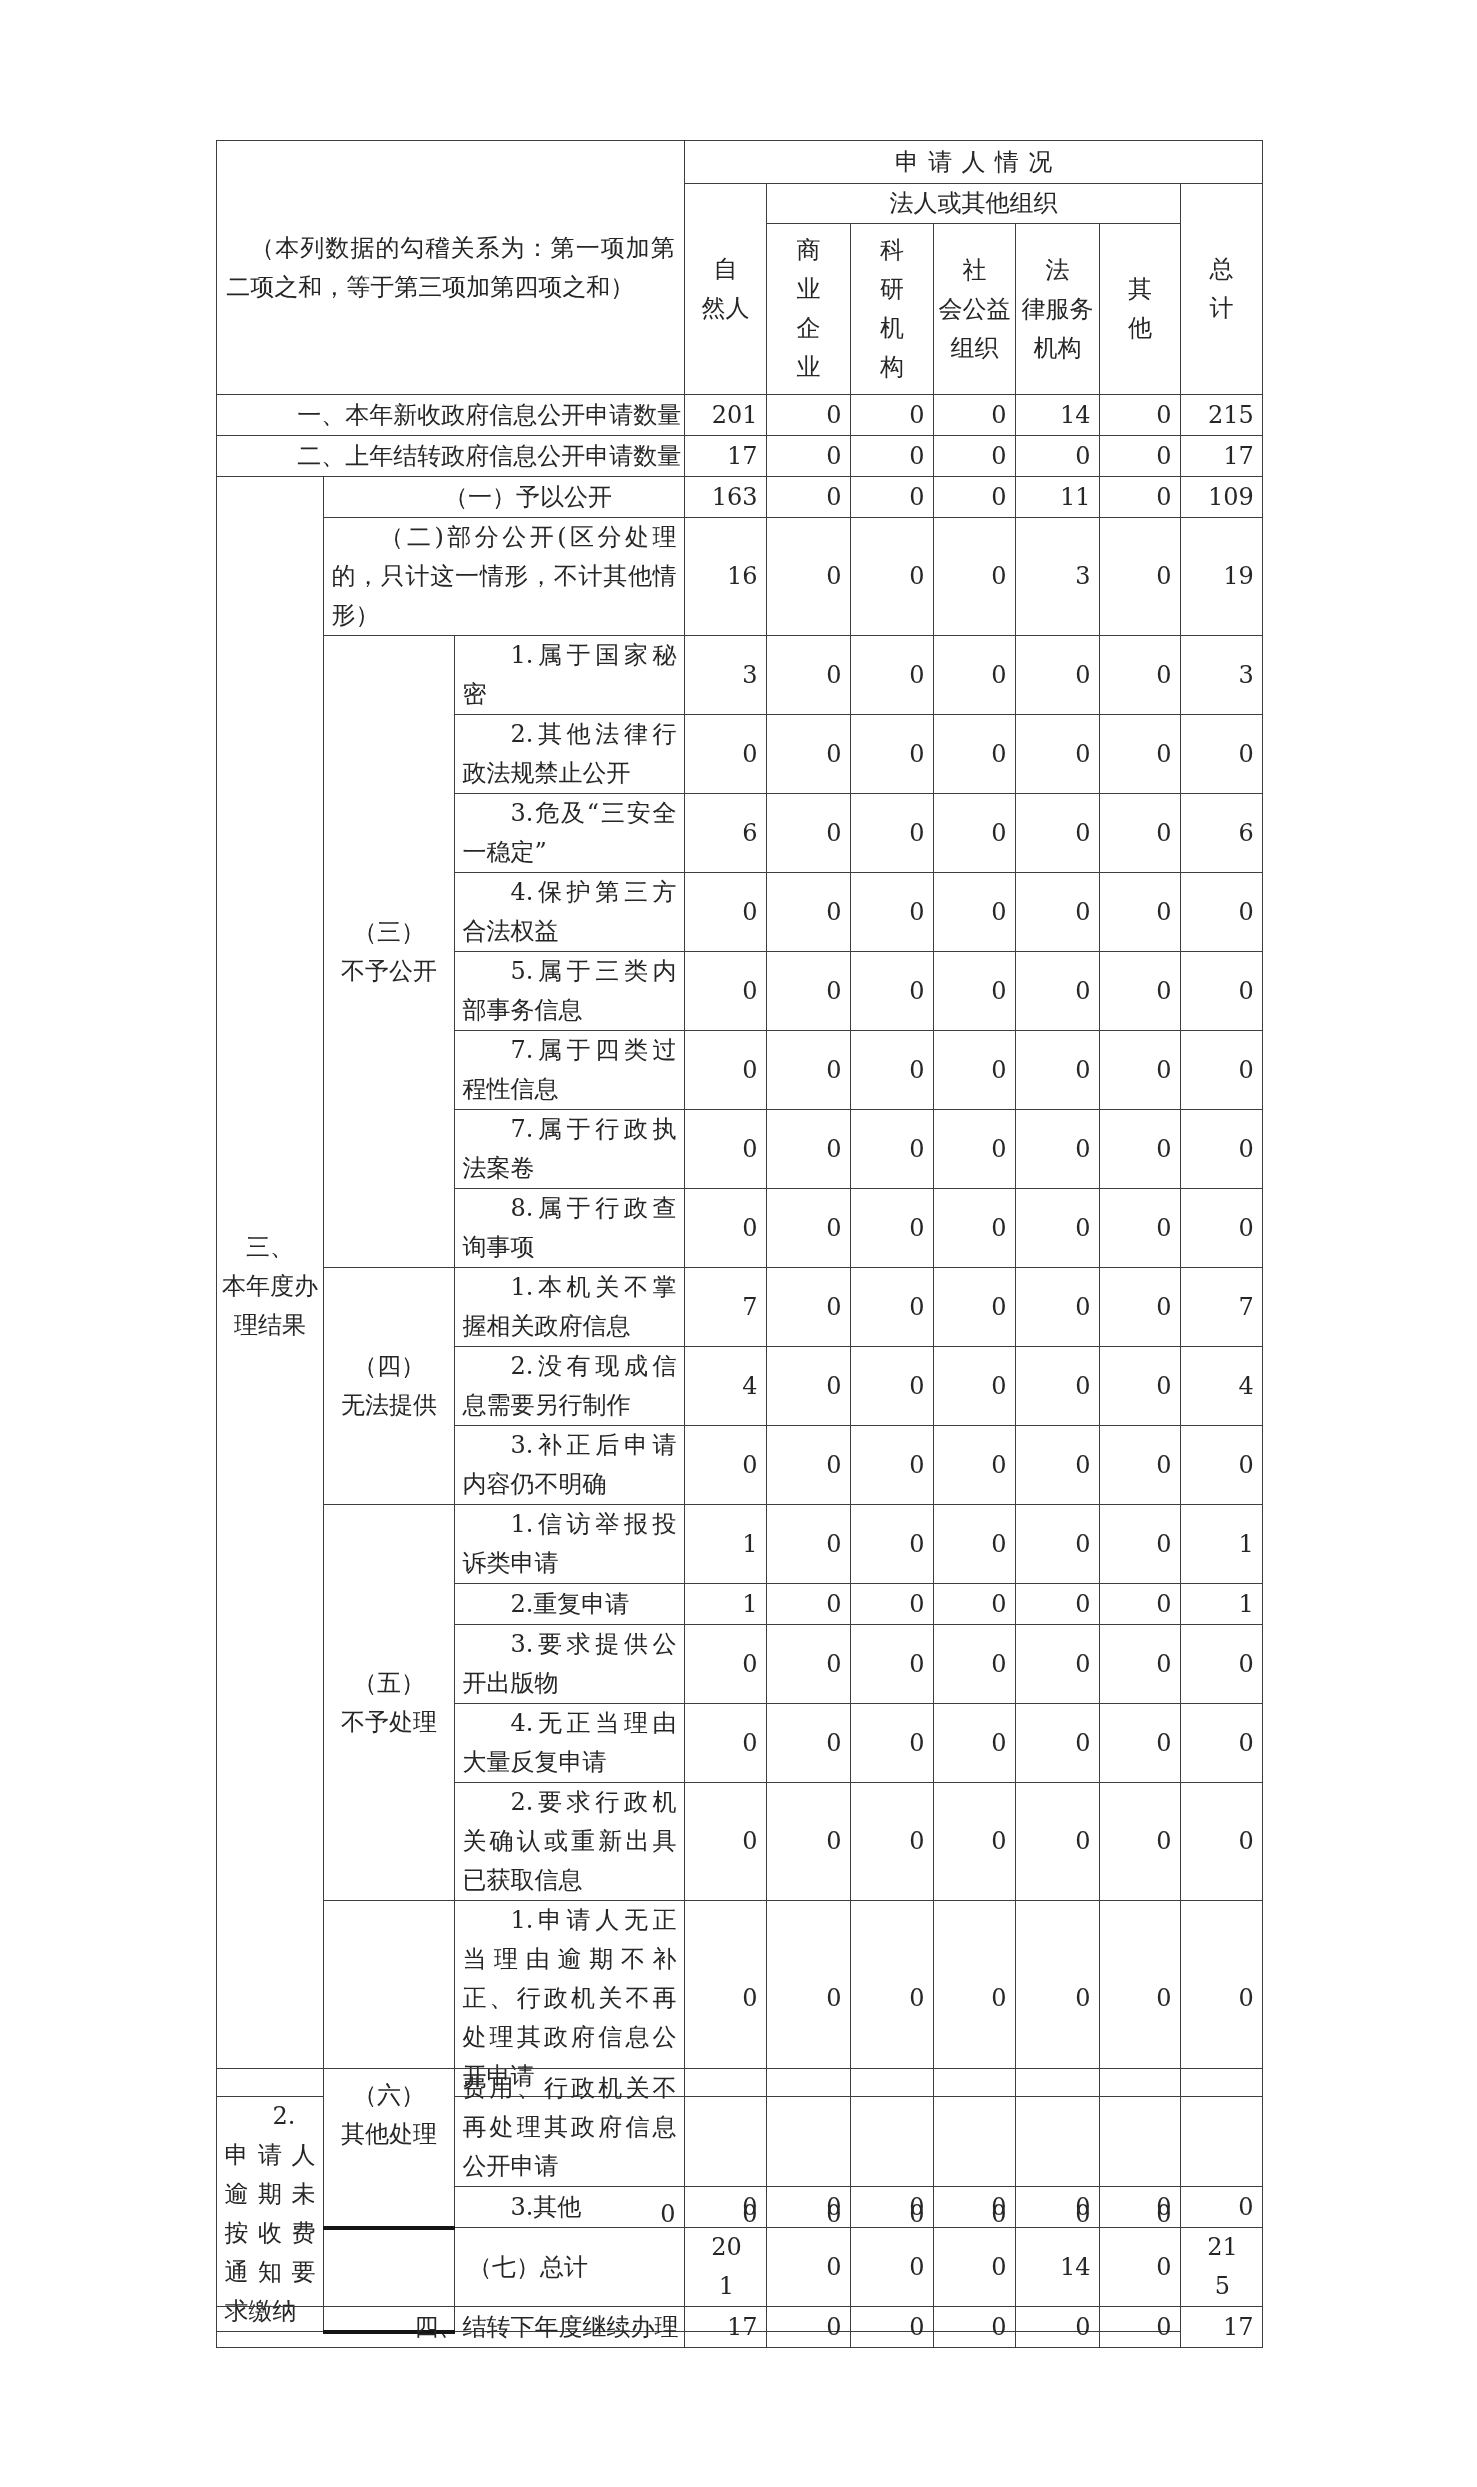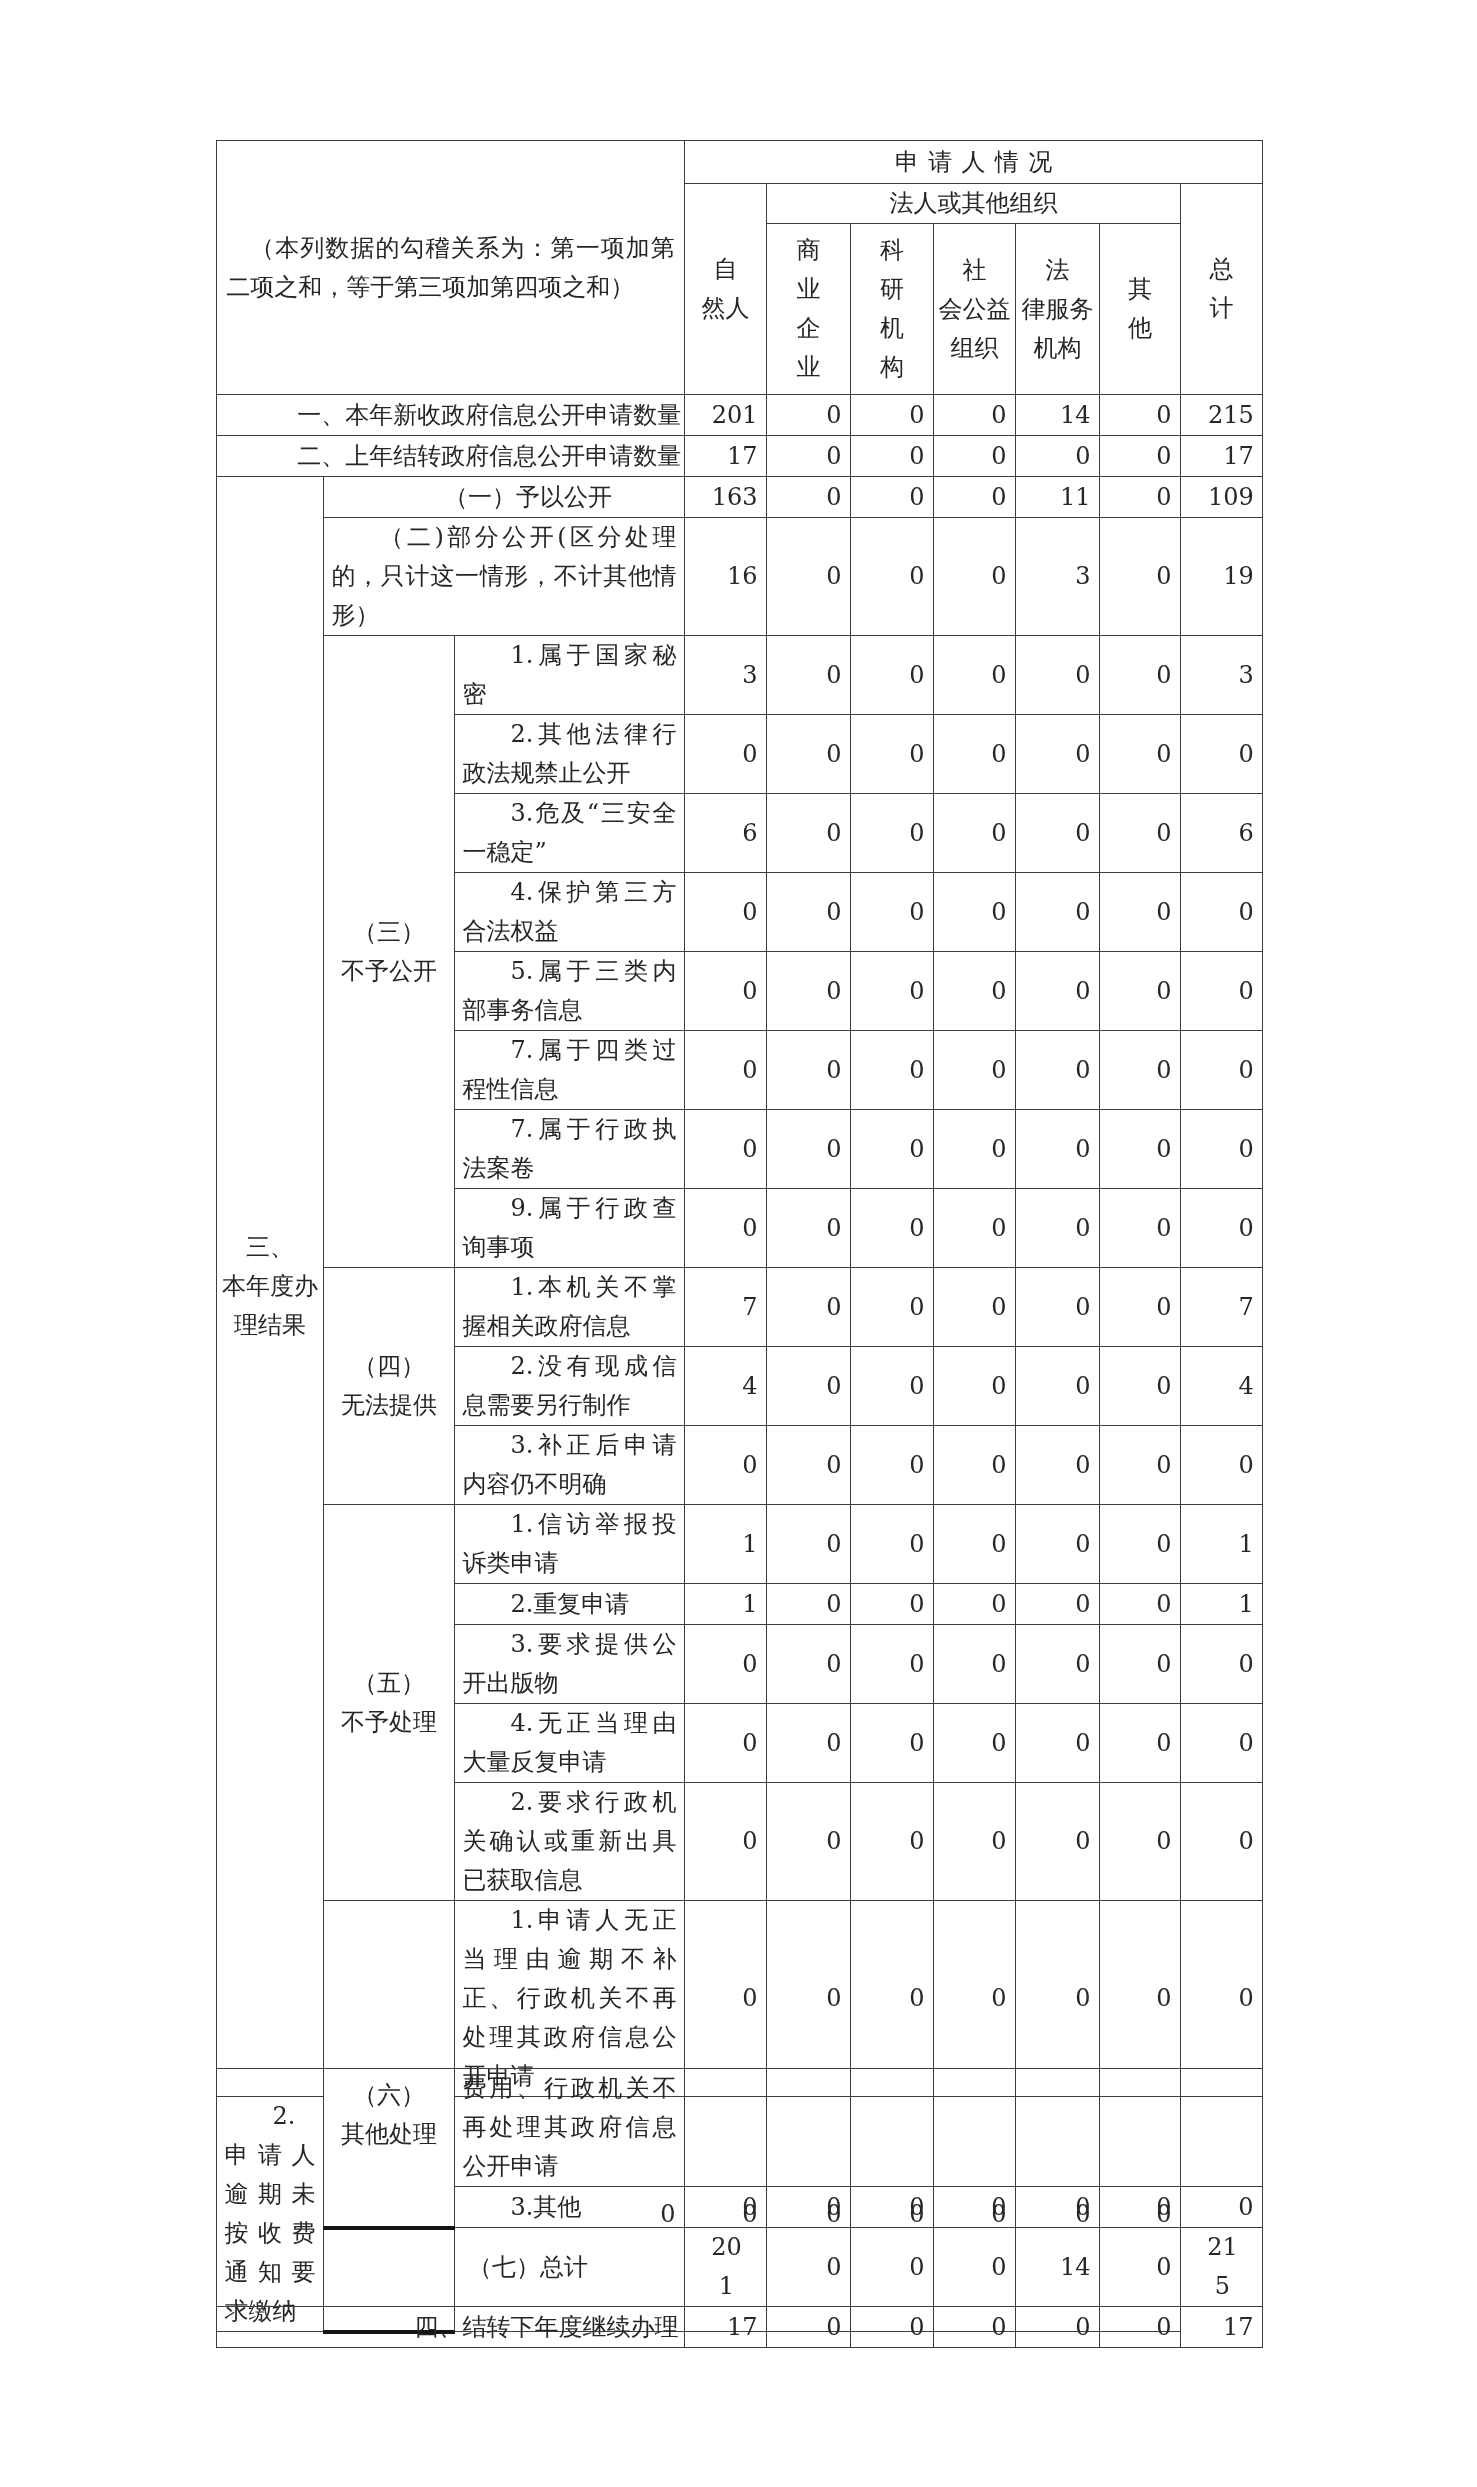--- a/index.html
+++ b/index.html
@@ -201,21 +201,21 @@
       <td class="item">7.属于行政执法案卷</td>
       <td class="num">0</td>
       <td class="num">0</td>
       <td class="num">0</td>
       <td class="num">0</td>
       <td class="num">0</td>
       <td class="num">0</td>
       <td class="num">0</td>
     </tr>
     <tr class="h84">
-      <td class="item">9.属于行政查询事项</td>
+      <td class="item">8.属于行政查询事项</td>
       <td class="num">0</td>
       <td class="num">0</td>
       <td class="num">0</td>
       <td class="num">0</td>
       <td class="num">0</td>
       <td class="num">0</td>
       <td class="num">0</td>
     </tr>
 
     <tr class="h84">

